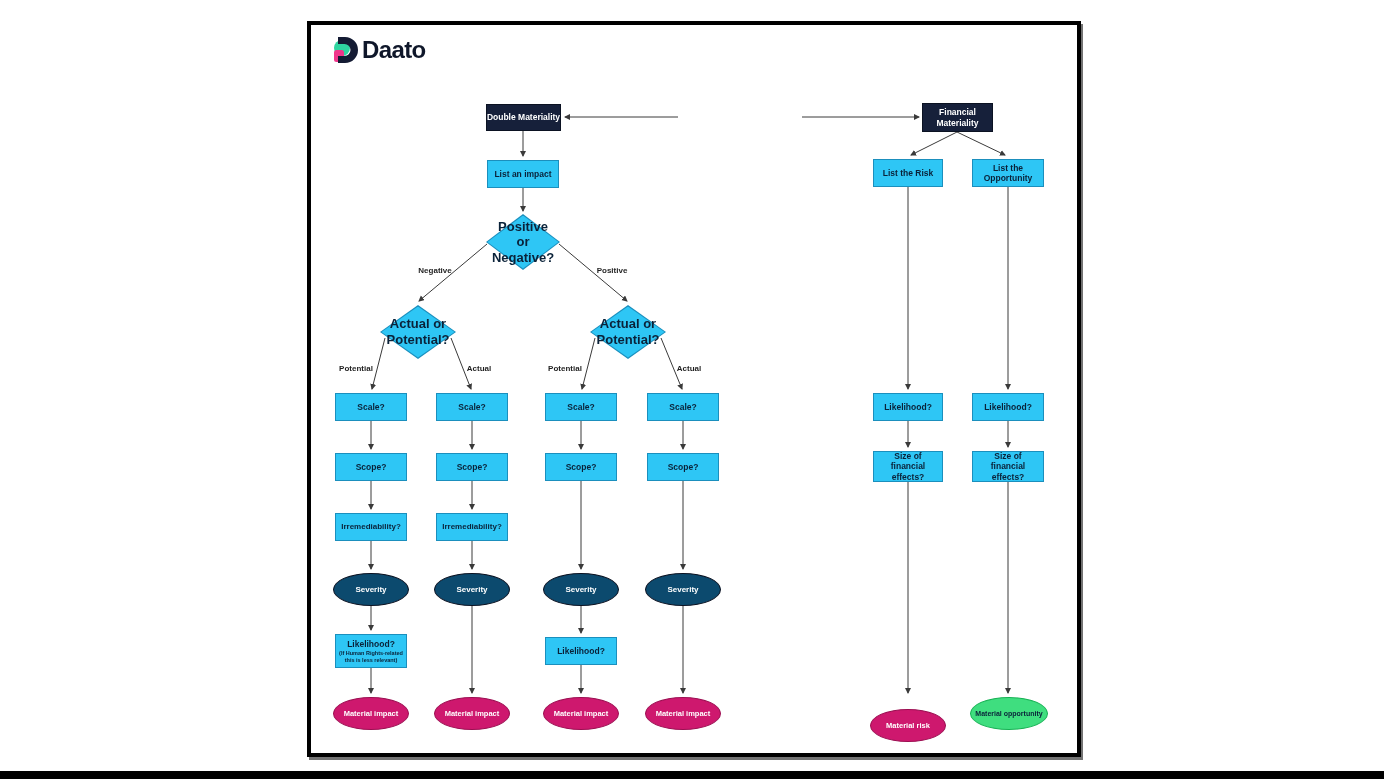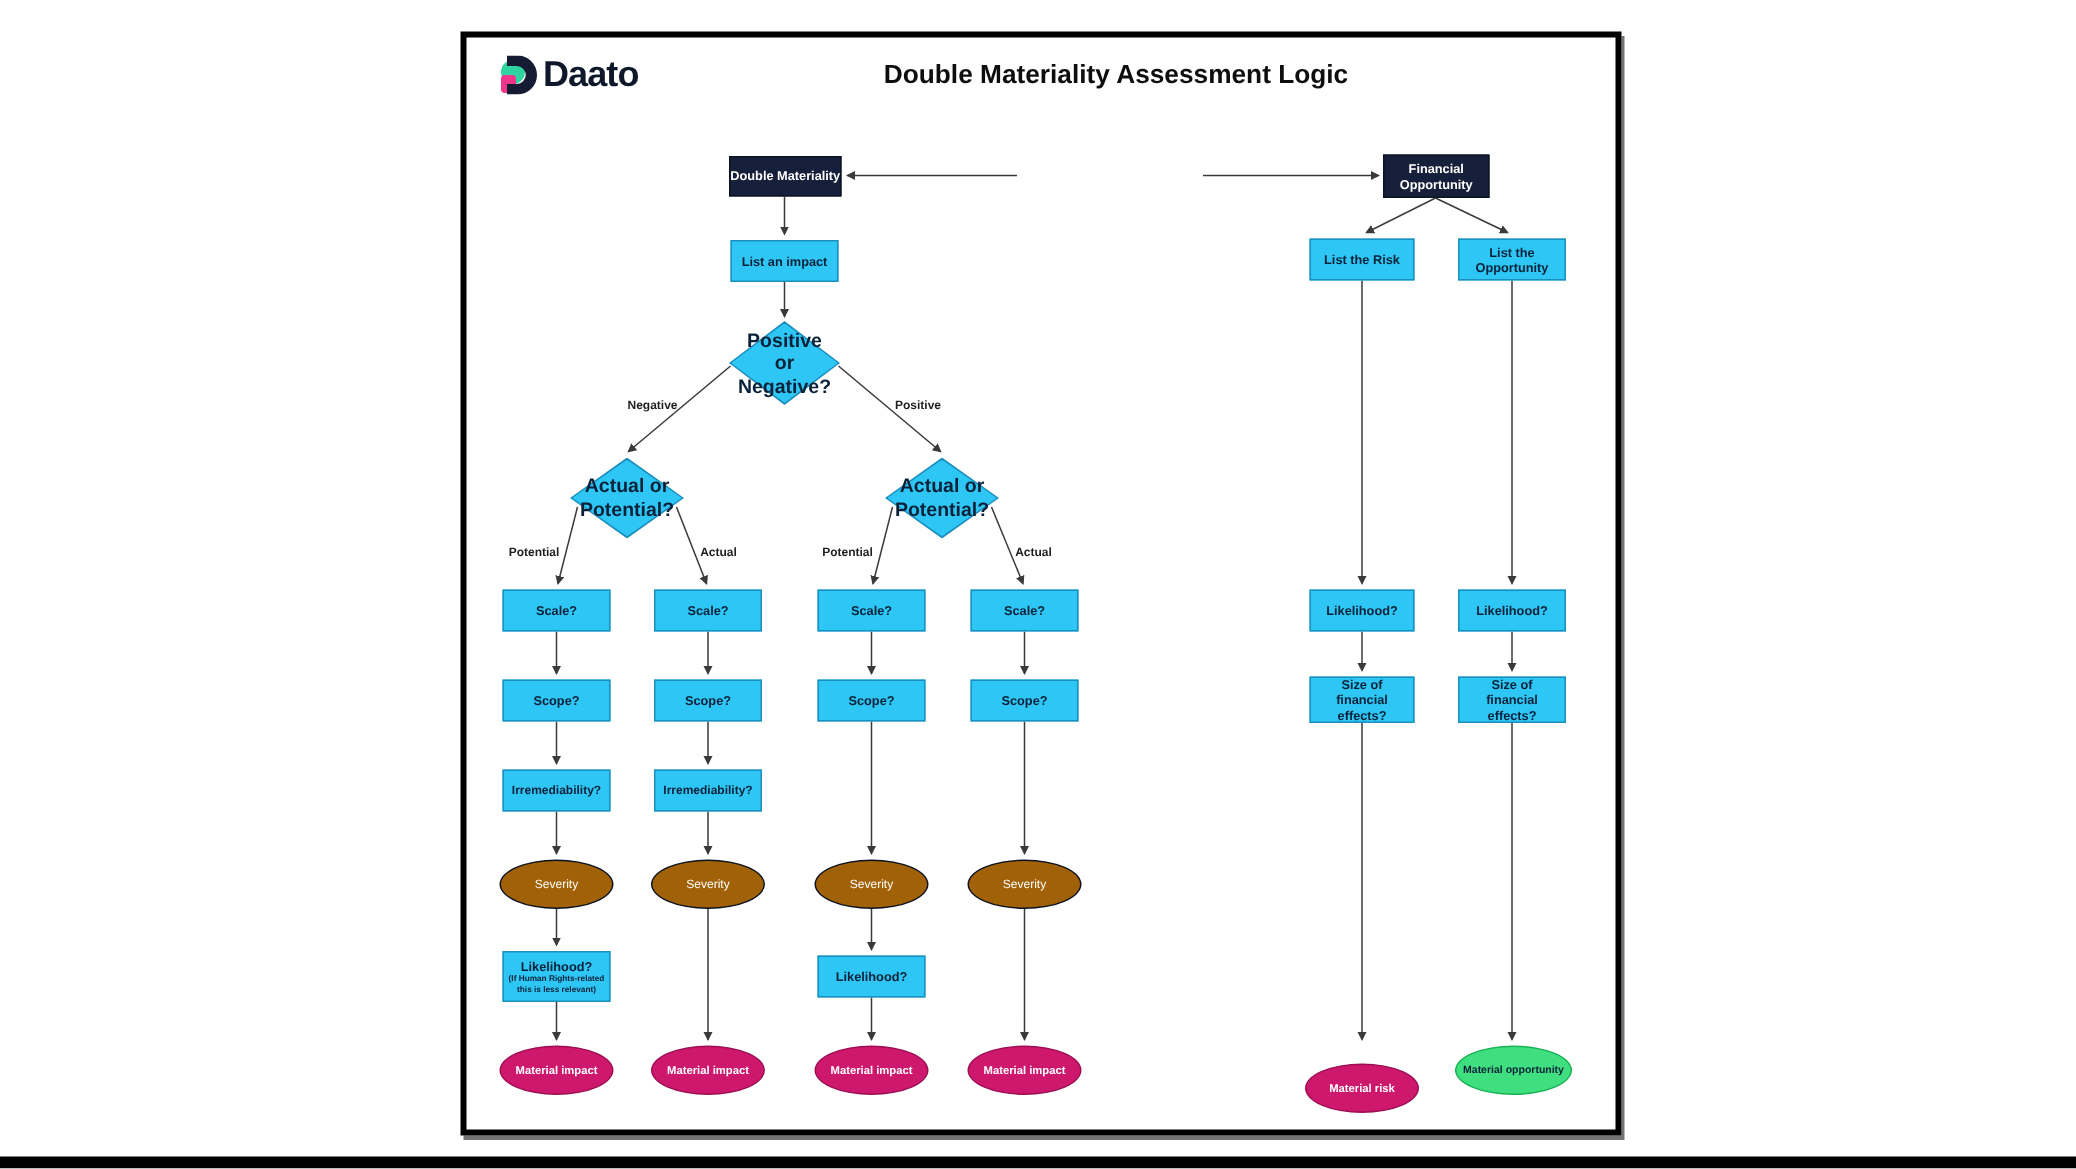--- a/index.html
+++ b/index.html
@@ -15,21 +15,21 @@
   svg.wires{position:absolute;left:0;top:0;width:766px;height:728px;}
   .node{position:absolute;display:flex;align-items:center;justify-content:center;
         text-align:center;box-sizing:border-box;}
   .nowrap{white-space:nowrap;}
   .box-navy{background:#16203a;border:1px solid #0b1222;color:#fff;font-weight:700;
             font-size:8.5px;line-height:1.2;}
   .box-cyan{background:#2ec6f5;border:1px solid #1b8fbd;color:#0a2239;font-weight:700;
             font-size:8.5px;line-height:1.2;}
   .ellipse{border-radius:50%;}
   .ellipse-white{background:#fff;border:1.6px solid #111;color:#0a2239;font-weight:700;font-size:8.5px;}
-  .ellipse-navy{background:#a16207;border:1px solid #0b1222;color:#fff;font-weight:400;font-size:8px;}
+  .ellipse-navy{background:#0c4a6e;border:1px solid #0b1222;color:#fff;font-weight:700;font-size:8px;}
   .ellipse-pink{background:#ce186e;border:1px solid #9c0f52;color:#fff;font-weight:700;font-size:7.5px;}
   .ellipse-green{background:#3fde7f;border:1px solid #17b254;color:#0a2239;font-weight:700;font-size:7px;}
   .diamond{position:absolute;}
   .diamond .d-border{position:absolute;inset:0;background:#1b8fbd;
         clip-path:polygon(50% 0,100% 50%,50% 100%,0 50%);}
   .diamond .d-fill{position:absolute;inset:1.5px;background:#2ec6f5;
         clip-path:polygon(50% 0,100% 50%,50% 100%,0 50%);}
   .diamond .d-label{position:absolute;inset:0;display:flex;align-items:center;justify-content:center;
         text-align:center;font-weight:700;font-size:13px;color:#0a2239;line-height:1.2;}
   .edge-label{position:absolute;transform:translate(-50%,-50%);font-size:8px;font-weight:700;
@@ -44,21 +44,20 @@
 
   <div class="logo">
     <svg width="26" height="26" viewBox="0 0 26 26">
       <circle cx="9" cy="11" r="8" fill="#2fd5a0"></circle>
       <rect x="1" y="13" width="10" height="12" rx="2.5" fill="#f0368b"></rect>
       <path d="M5 0 h7 a13 13 0 0 1 0 26 h-7 v-7 h6.5 a6 6 0 0 0 0-12 h-6.5 z" fill="#141b33"></path>
     </svg>
     <span class="logo-text">Daato</span>
   </div>
 
-  <div class="page-title">Double Materiality Assessment Logic</div>
 
   <svg class="wires">
     <defs>
       <marker id="arr" markerWidth="7" markerHeight="7" refX="5" refY="3" orient="auto">
         <path d="M0,0 L6,3 L0,6 z" fill="#3a3a3a"></path>
       </marker>
     </defs>
     <g stroke="#3a3a3a" stroke-width="1" fill="none">
       <line x1="367" y1="92" x2="254" y2="92" marker-end="url(#arr)"></line>
       <line x1="491" y1="92" x2="608" y2="92" marker-end="url(#arr)"></line>
@@ -91,21 +90,21 @@
       <line x1="597" y1="162" x2="597" y2="364" marker-end="url(#arr)"></line>
       <line x1="697" y1="162" x2="697" y2="364" marker-end="url(#arr)"></line>
       <line x1="597" y1="396" x2="597" y2="422" marker-end="url(#arr)"></line>
       <line x1="697" y1="396" x2="697" y2="422" marker-end="url(#arr)"></line>
       <line x1="597" y1="457" x2="597" y2="668" marker-end="url(#arr)"></line>
       <line x1="697" y1="457" x2="697" y2="668" marker-end="url(#arr)"></line>
     </g>
   </svg>
 
   <div class="node box-navy nowrap" style="left:175px;top:79px;width:75px;height:27px;">Double Materiality</div>
-  <div class="node box-navy" style="left:611px;top:78px;width:71px;height:29px;padding:0 8px;">Financial Opportunity</div>
+  <div class="node box-navy" style="left:611px;top:78px;width:71px;height:29px;padding:0 8px;">Financial Materiality</div>
 
   <div class="node box-cyan nowrap" style="left:176px;top:135px;width:72px;height:28px;">List an impact</div>
 
   <div class="diamond" style="left:175px;top:189px;width:74px;height:56px;">
     <div class="d-border"></div>
       <div class="d-fill"></div>
     <div class="d-label" style="padding:0 12px;">Positive or Negative?</div>
   </div>
 
   <div class="edge-label" style="left:124px;top:245px;">Negative</div>

